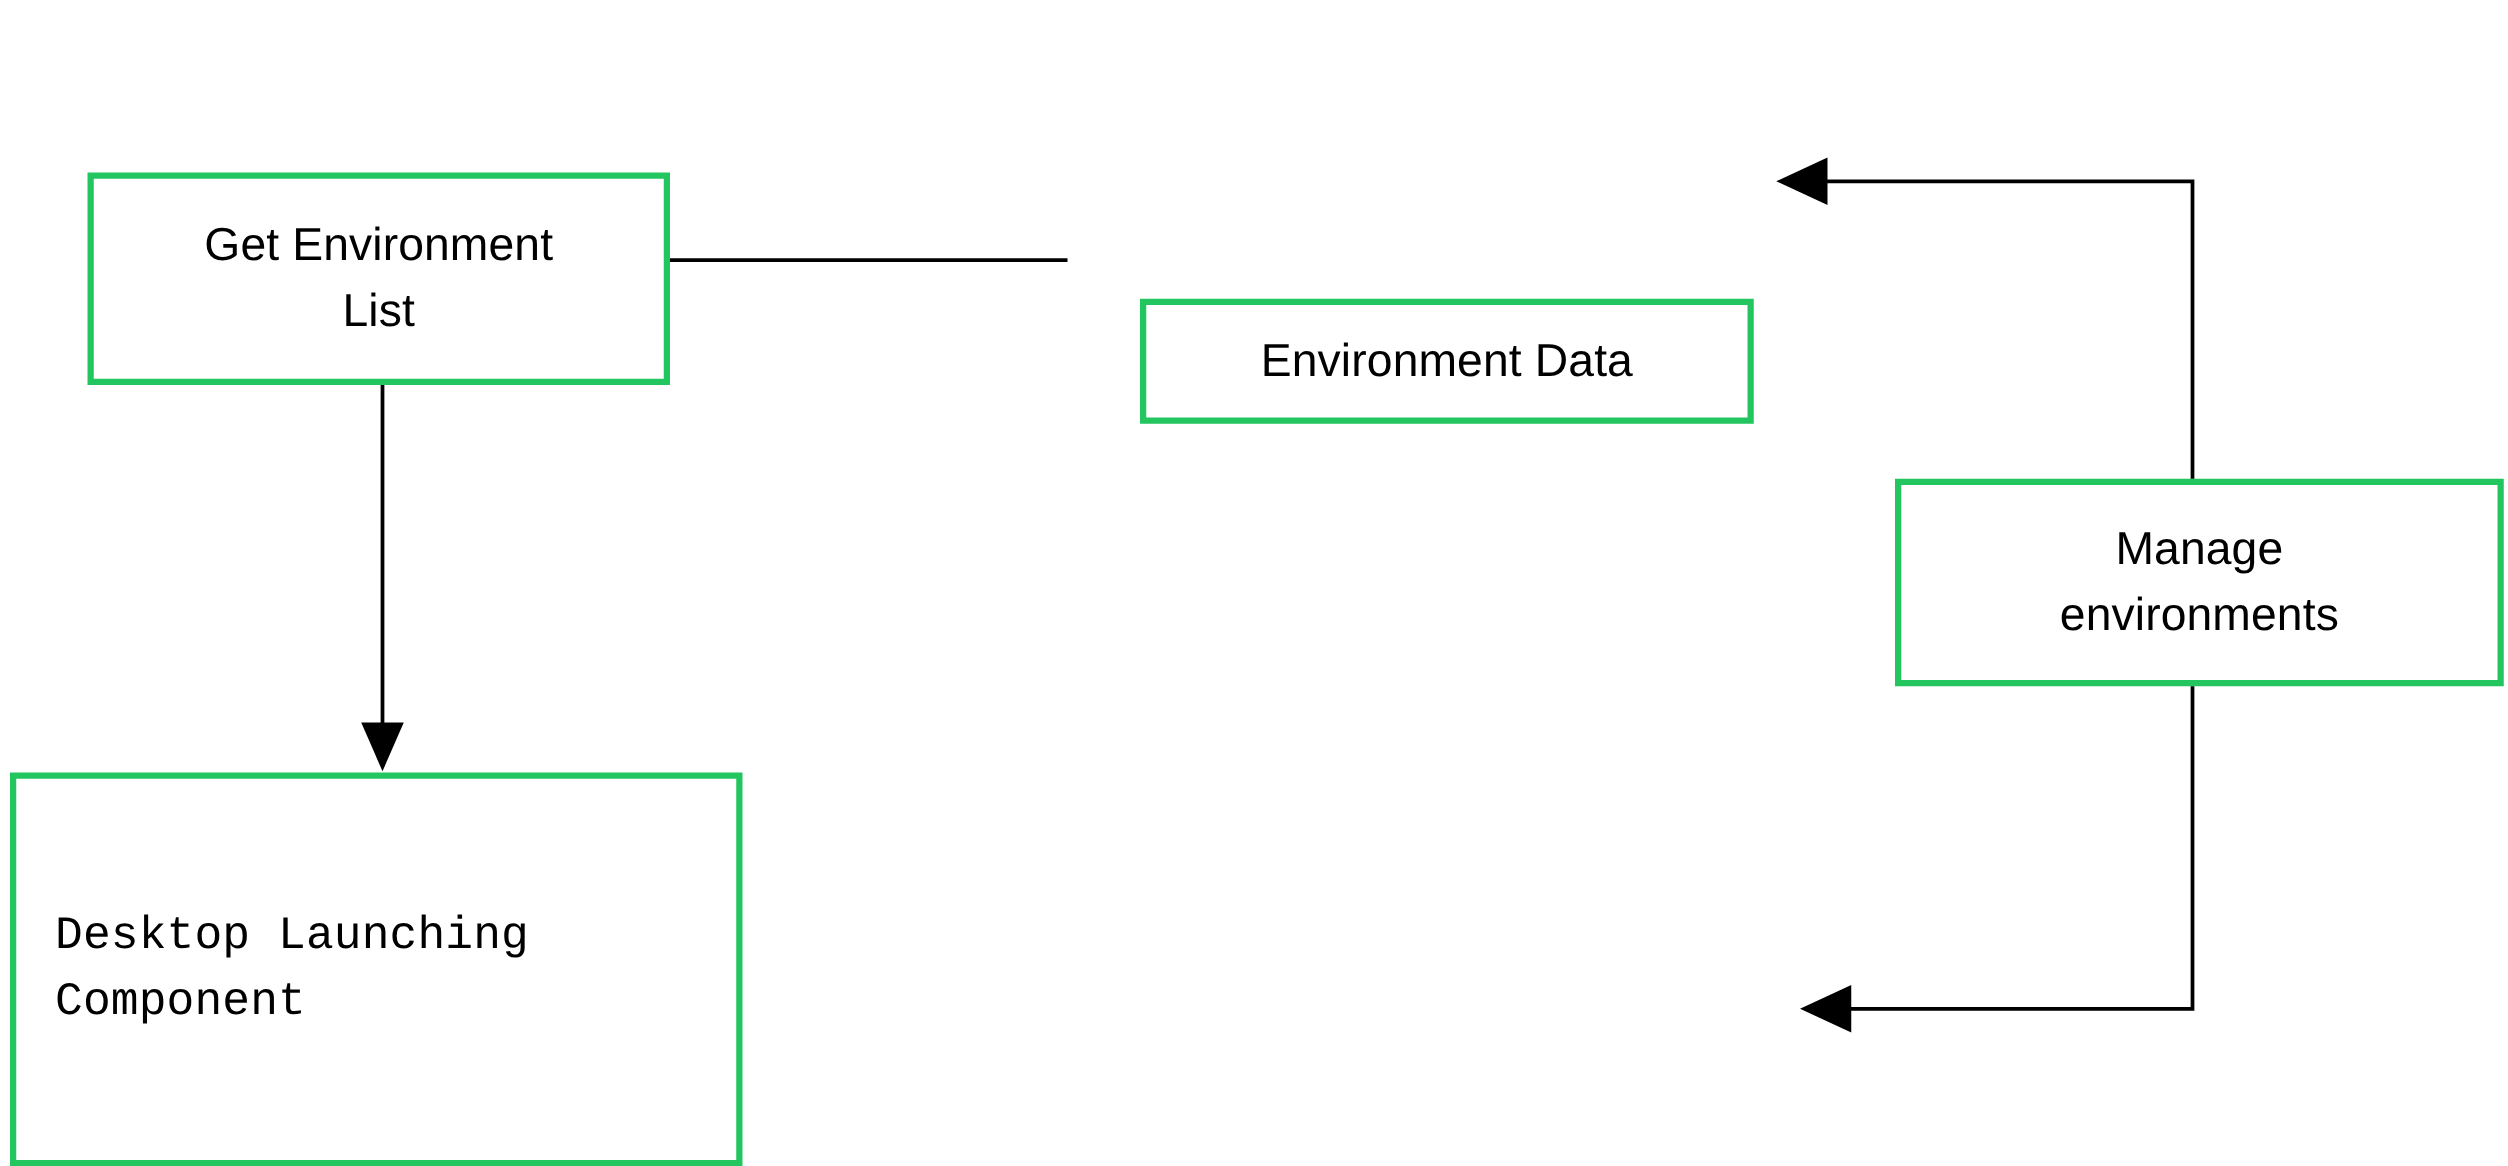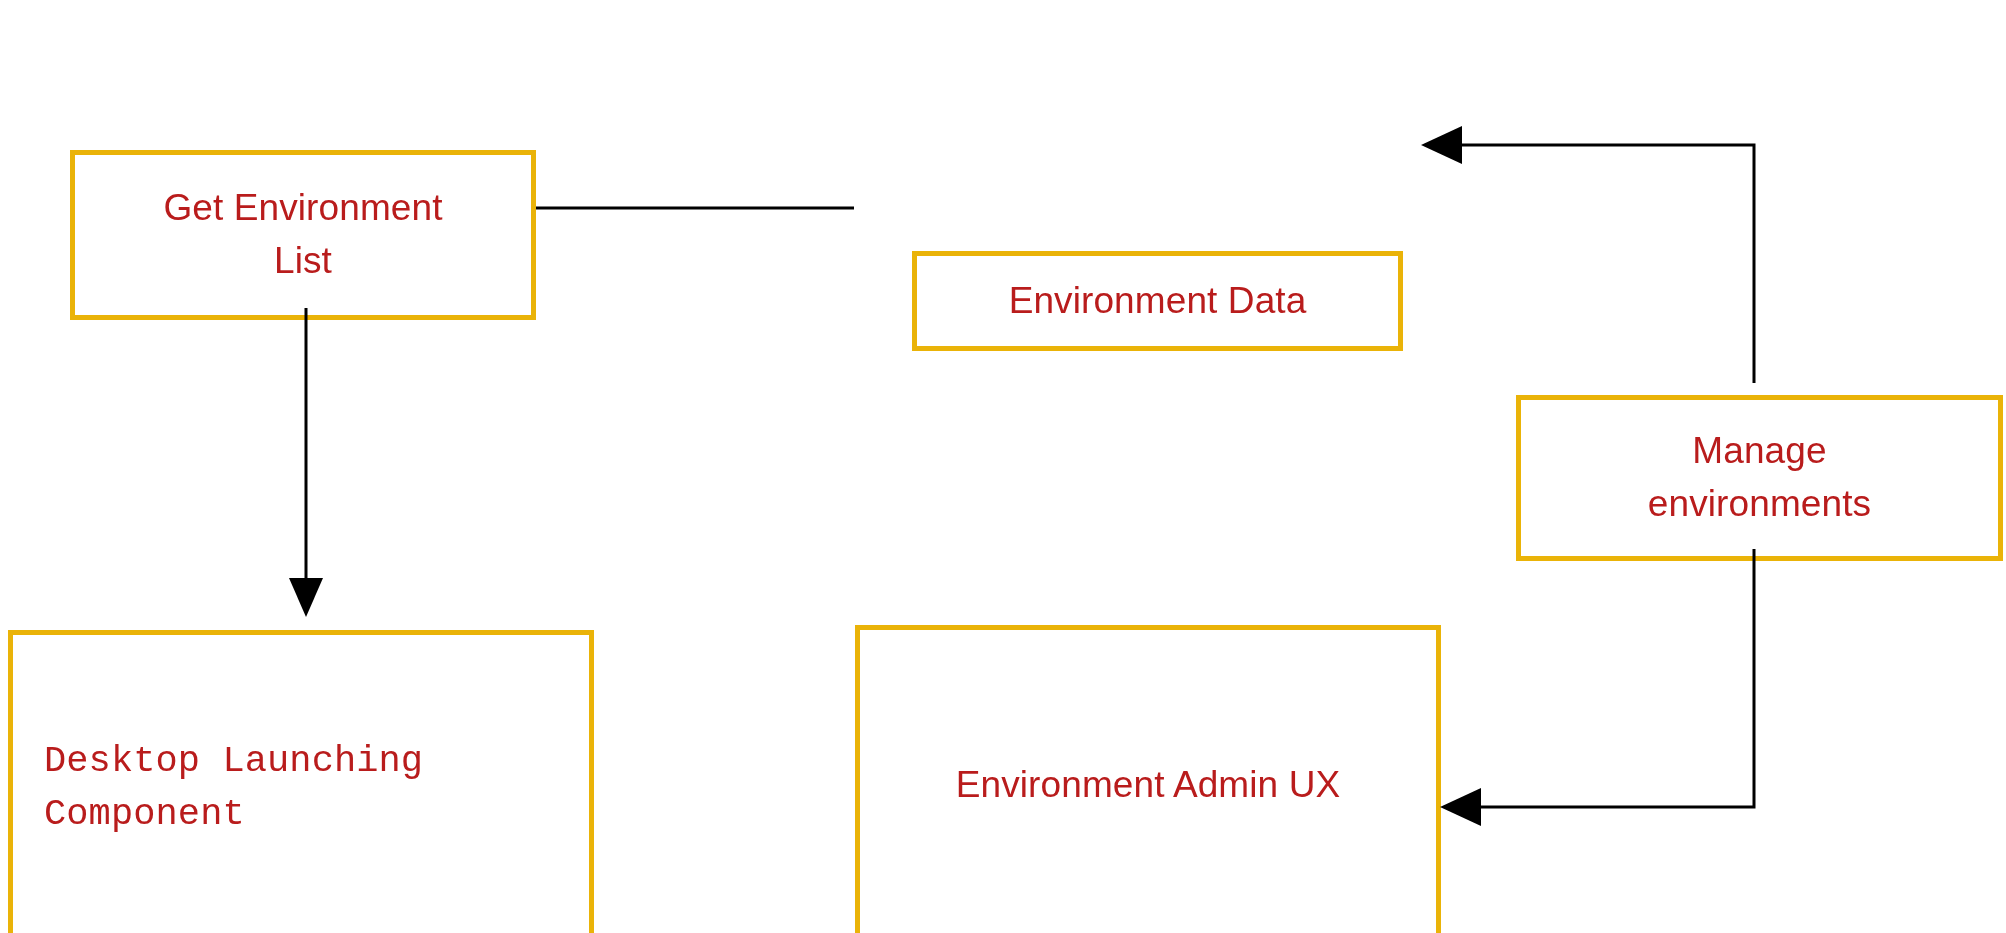--- a/index.html
+++ b/index.html
@@ -16,32 +16,31 @@
     position: relative;
     width: 2006px;
     height: 933px;
     background: #ffffff;
     overflow: hidden;
   }
   .node {
     position: absolute;
     box-sizing: border-box;
     background: #ffffff;
-    border: 5px solid #eab308;
+    border: 5px solid #22c55e;
     display: flex;
     align-items: center;
     justify-content: center;
     text-align: center;
-    color: #b91c1c;
+    color: #000000;
     font-family: "Liberation Sans", sans-serif;
     font-size: 37px;
     line-height: 1.42;
     font-weight: 400;
     letter-spacing: 0.1px;
-    margin-top: 12px;
   }
   .node-label {
     display: block;
     white-space: pre-line;
     padding: 0 14px;
   }
 
   
   #node-get-environment-list {
     left: 70px;  top: 138px;  width: 466px;  height: 170px;
@@ -112,23 +111,20 @@
 
   <div class="node" id="node-environment-data">
     <span class="node-label">Environment Data</span>
   </div>
 
   <div class="node" id="node-desktop-launching-component">
     <span class="node-label">Desktop Launching
 Component</span>
   </div>
 
-  <div class="node" id="node-environment-admin-ux">
-    <span class="node-label">Environment Admin UX</span>
-  </div>
 
   <svg id="connector-layer" viewBox="0 0 2006 933" width="2006" height="933">
 
     <g>
       <line x1="536" y1="208" x2="854" y2="208" stroke-width="3"></line>
     </g>
 
     <g>
       <line x1="306" y1="308" x2="306" y2="594" stroke-width="3"></line>
       <polygon points="306,617 289,578 323,578"></polygon>

